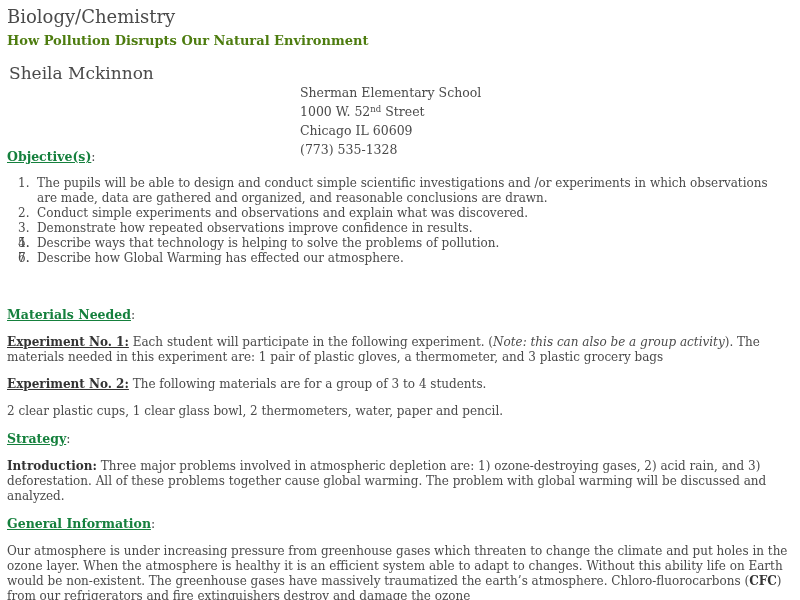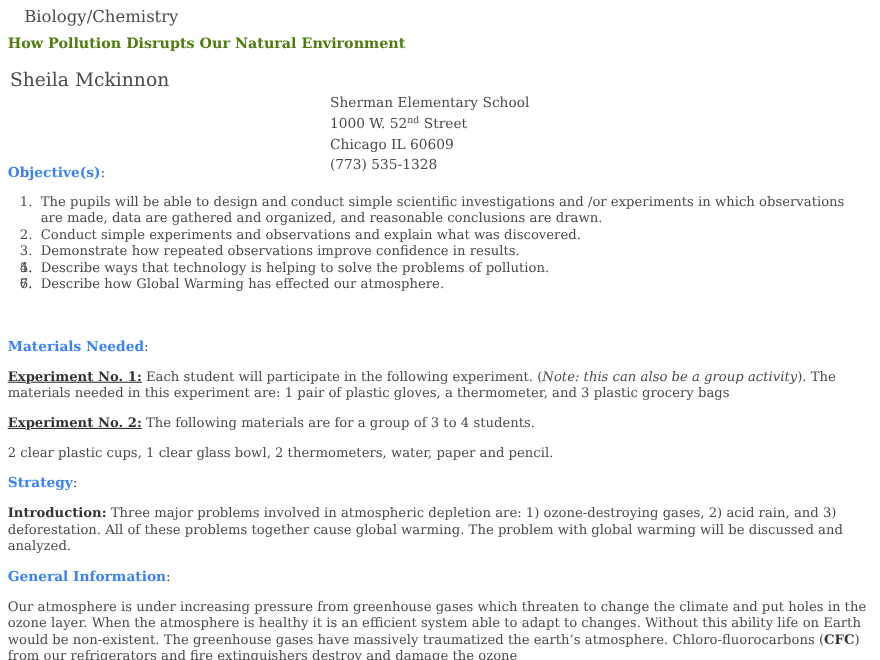--- a/index.html
+++ b/index.html
@@ -3,27 +3,27 @@
   <meta charset="utf-8">
   <style>
     html, body { margin: 0; padding: 0; background: #ffffff; }
     body {
       width: 800px; height: 600px; overflow: hidden; position: relative;
       font-family: "DejaVu Serif", serif;
       color: #4a4a4a;
       font-size: 12px;
     }
     .doc { position: absolute; left: 7px; top: 0; width: 790px; }
-    .subject { position: absolute; left: 22px; top: 6px; font-size: 15px; }
+    .subject { position: absolute; left: 7px; top: 6px; font-size: 18px; }
     .title { position: absolute; left: 7px; top: 33px; font-size: 13px; font-weight: bold; color: #4d7c0f; }
     .author { position: absolute; left: 9px; top: 63px; font-size: 17px; }
     .address { position: absolute; left: 300px; top: 63px; font-size: 12.5px; line-height: 19px; margin-top: 20px; }
     .address sup { font-size: 8.5px; vertical-align: 4px; line-height: 0; }
     .heading { position: absolute; left: 7px; font-size: 12.5px; }
-    .heading .h { font-weight: bold; color: #3b82f6; }
+    .heading .h { font-weight: bold; text-decoration: underline; color: #15803d; }
     .objectives { position: absolute; left: 18px; top: 176px; width: 770px; margin: 0; padding: 0; list-style: none; line-height: 15px; font-size: 12px; }
     .objectives li { position: relative; padding-left: 19px; }
     .objectives li .num { position: absolute; left: 0; top: 0; }
     .para { position: absolute; left: 7px; width: 786px; line-height: 15px; font-size: 12px; }
     .lead { font-weight: bold; text-decoration: underline; color: #333; }
     .lead-plain { font-weight: bold; color: #333; }
     .note { font-style: italic; }
     b { color: #333; }
   </style>
 </head>

